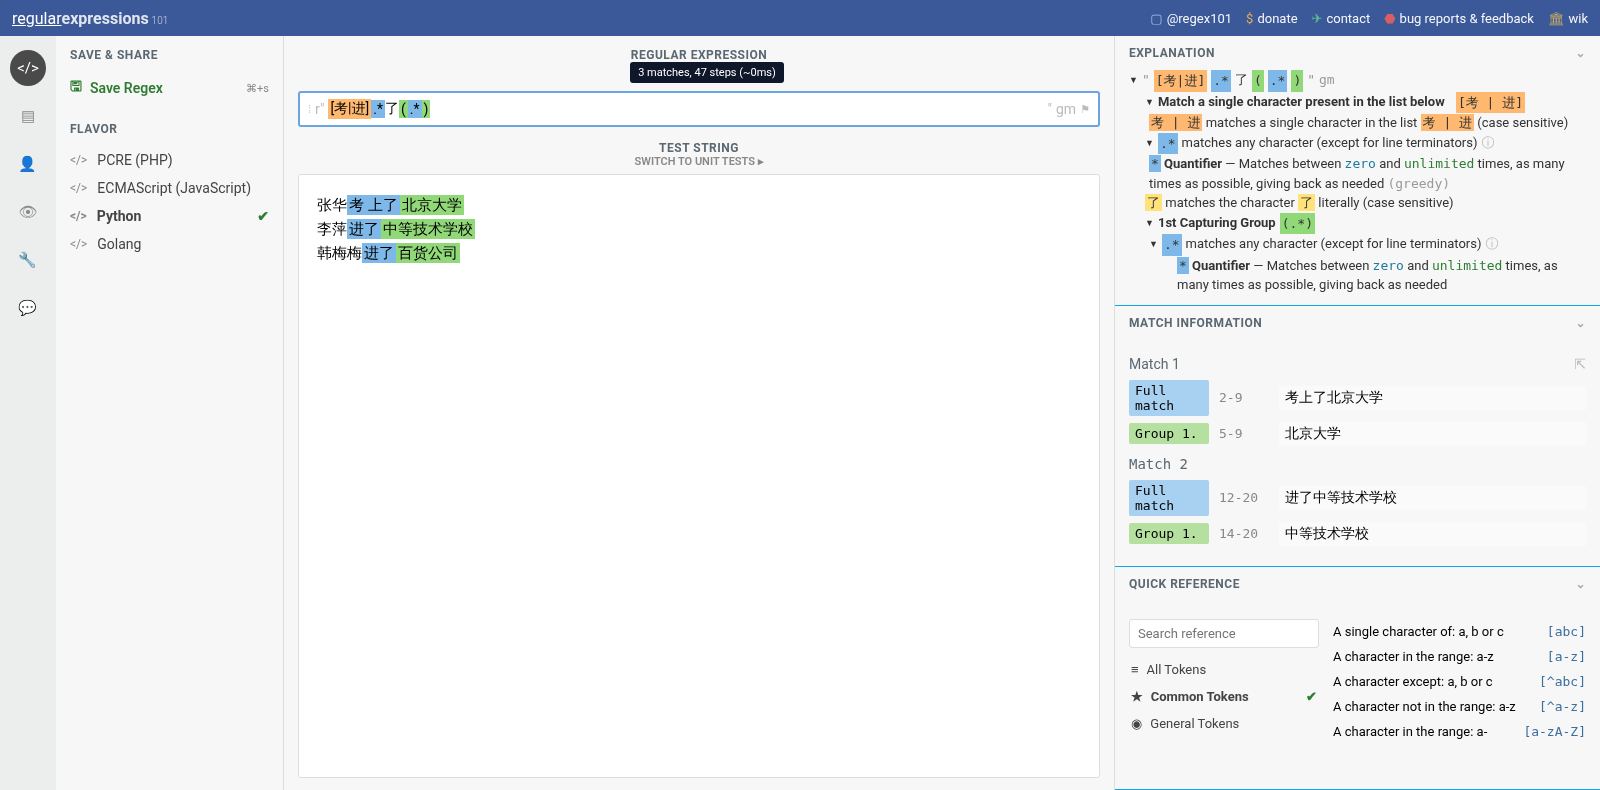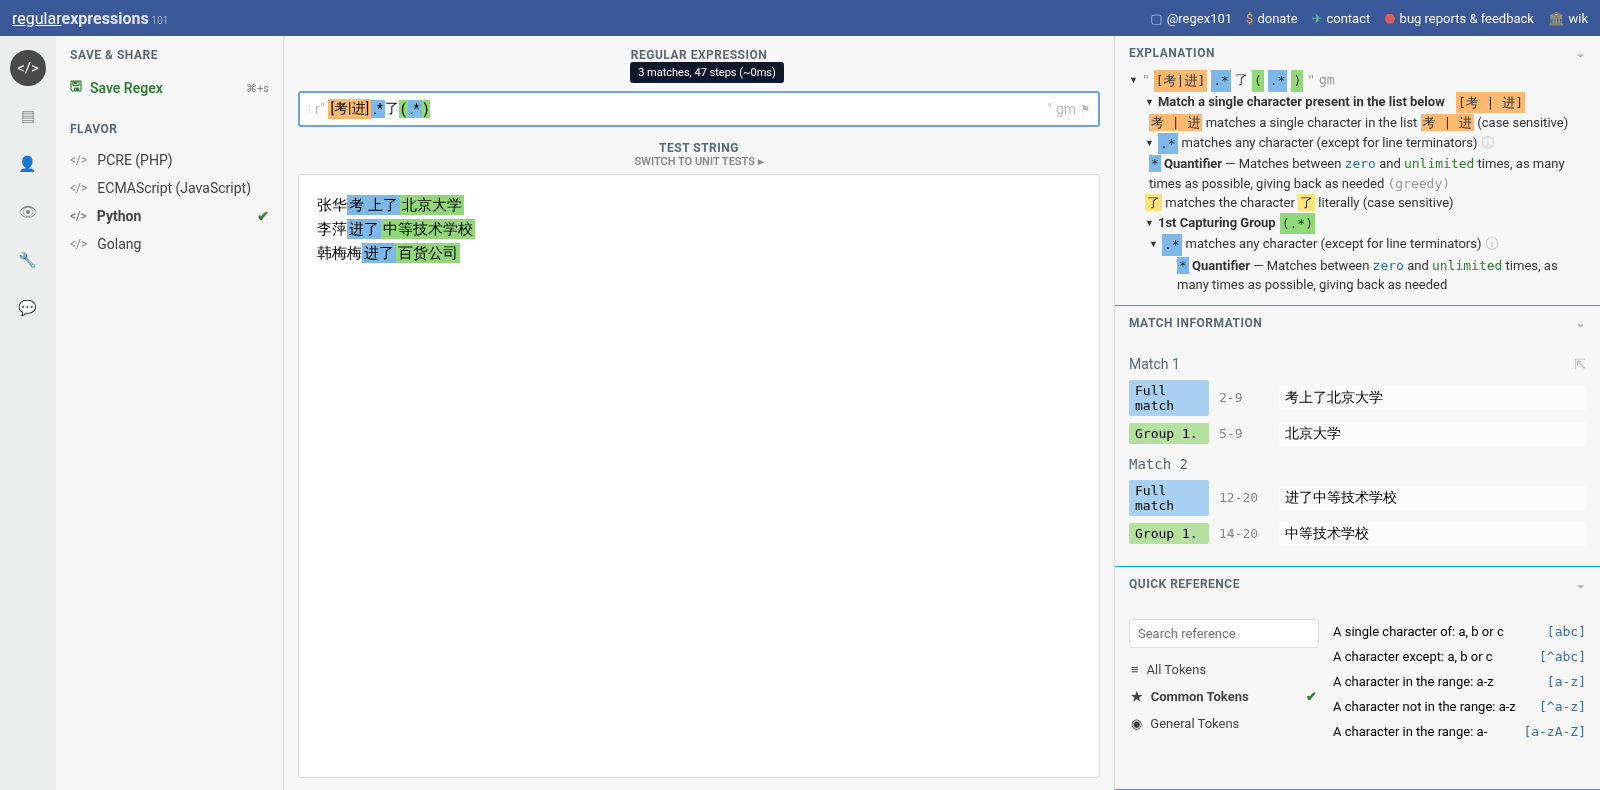--- a/index.html
+++ b/index.html
@@ -281,28 +281,28 @@
                 <span>◉</span>
                 <span>General Tokens</span>
               </div>
           </div>
           <div class="qr-right">
             <div class="qr-item">
                 <span>A single character of: a, b or c</span>
                 <span class="tok">[abc]</span>
               </div>
             <div class="qr-item">
+                <span>A character in the range: a-z</span>
+                <span class="tok">[a-z]</span>
+              </div>
+            <div class="qr-item">
                 <span>A character except: a, b or c</span>
                 <span class="tok">[^abc]</span>
               </div>
             <div class="qr-item">
-                <span>A character in the range: a-z</span>
-                <span class="tok">[a-z]</span>
-              </div>
-            <div class="qr-item">
                 <span>A character not in the range: a-z</span>
                 <span class="tok">[^a-z]</span>
               </div>
             <div class="qr-item">
                 <span>A character in the range: a-</span>
                 <span class="tok">[a-zA-Z]</span>
               </div>
           </div>
         </div>
       </div>

